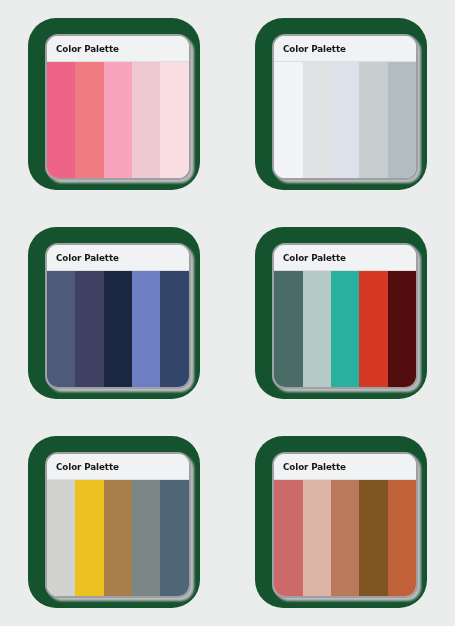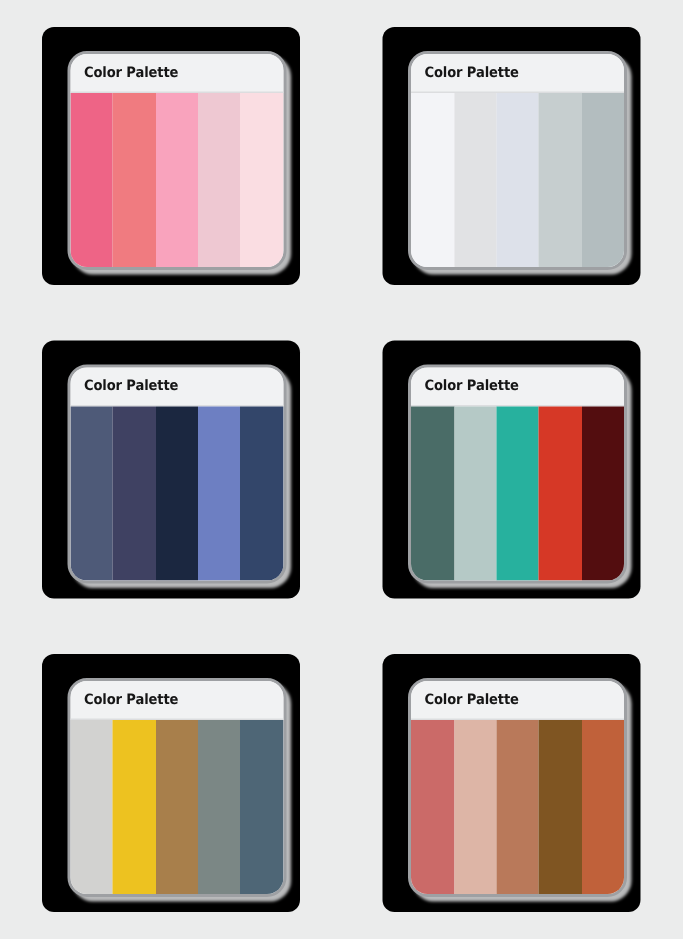--- a/index.html
+++ b/index.html
@@ -28,22 +28,22 @@
     display: flex;
     align-items: center;
     justify-content: center;
   }
 
   
   .palette-card {
     position: relative;
     width: 172px;
     height: 172px;
-    background: #000000;
-    border-radius: 8px;
+    background: #14532d;
+    border-radius: 28px;
     box-sizing: border-box;
     display: flex;
     align-items: center;
     justify-content: center;
   }
 
   
   .panel-shadow {
     position: absolute;
     left: 20px;

